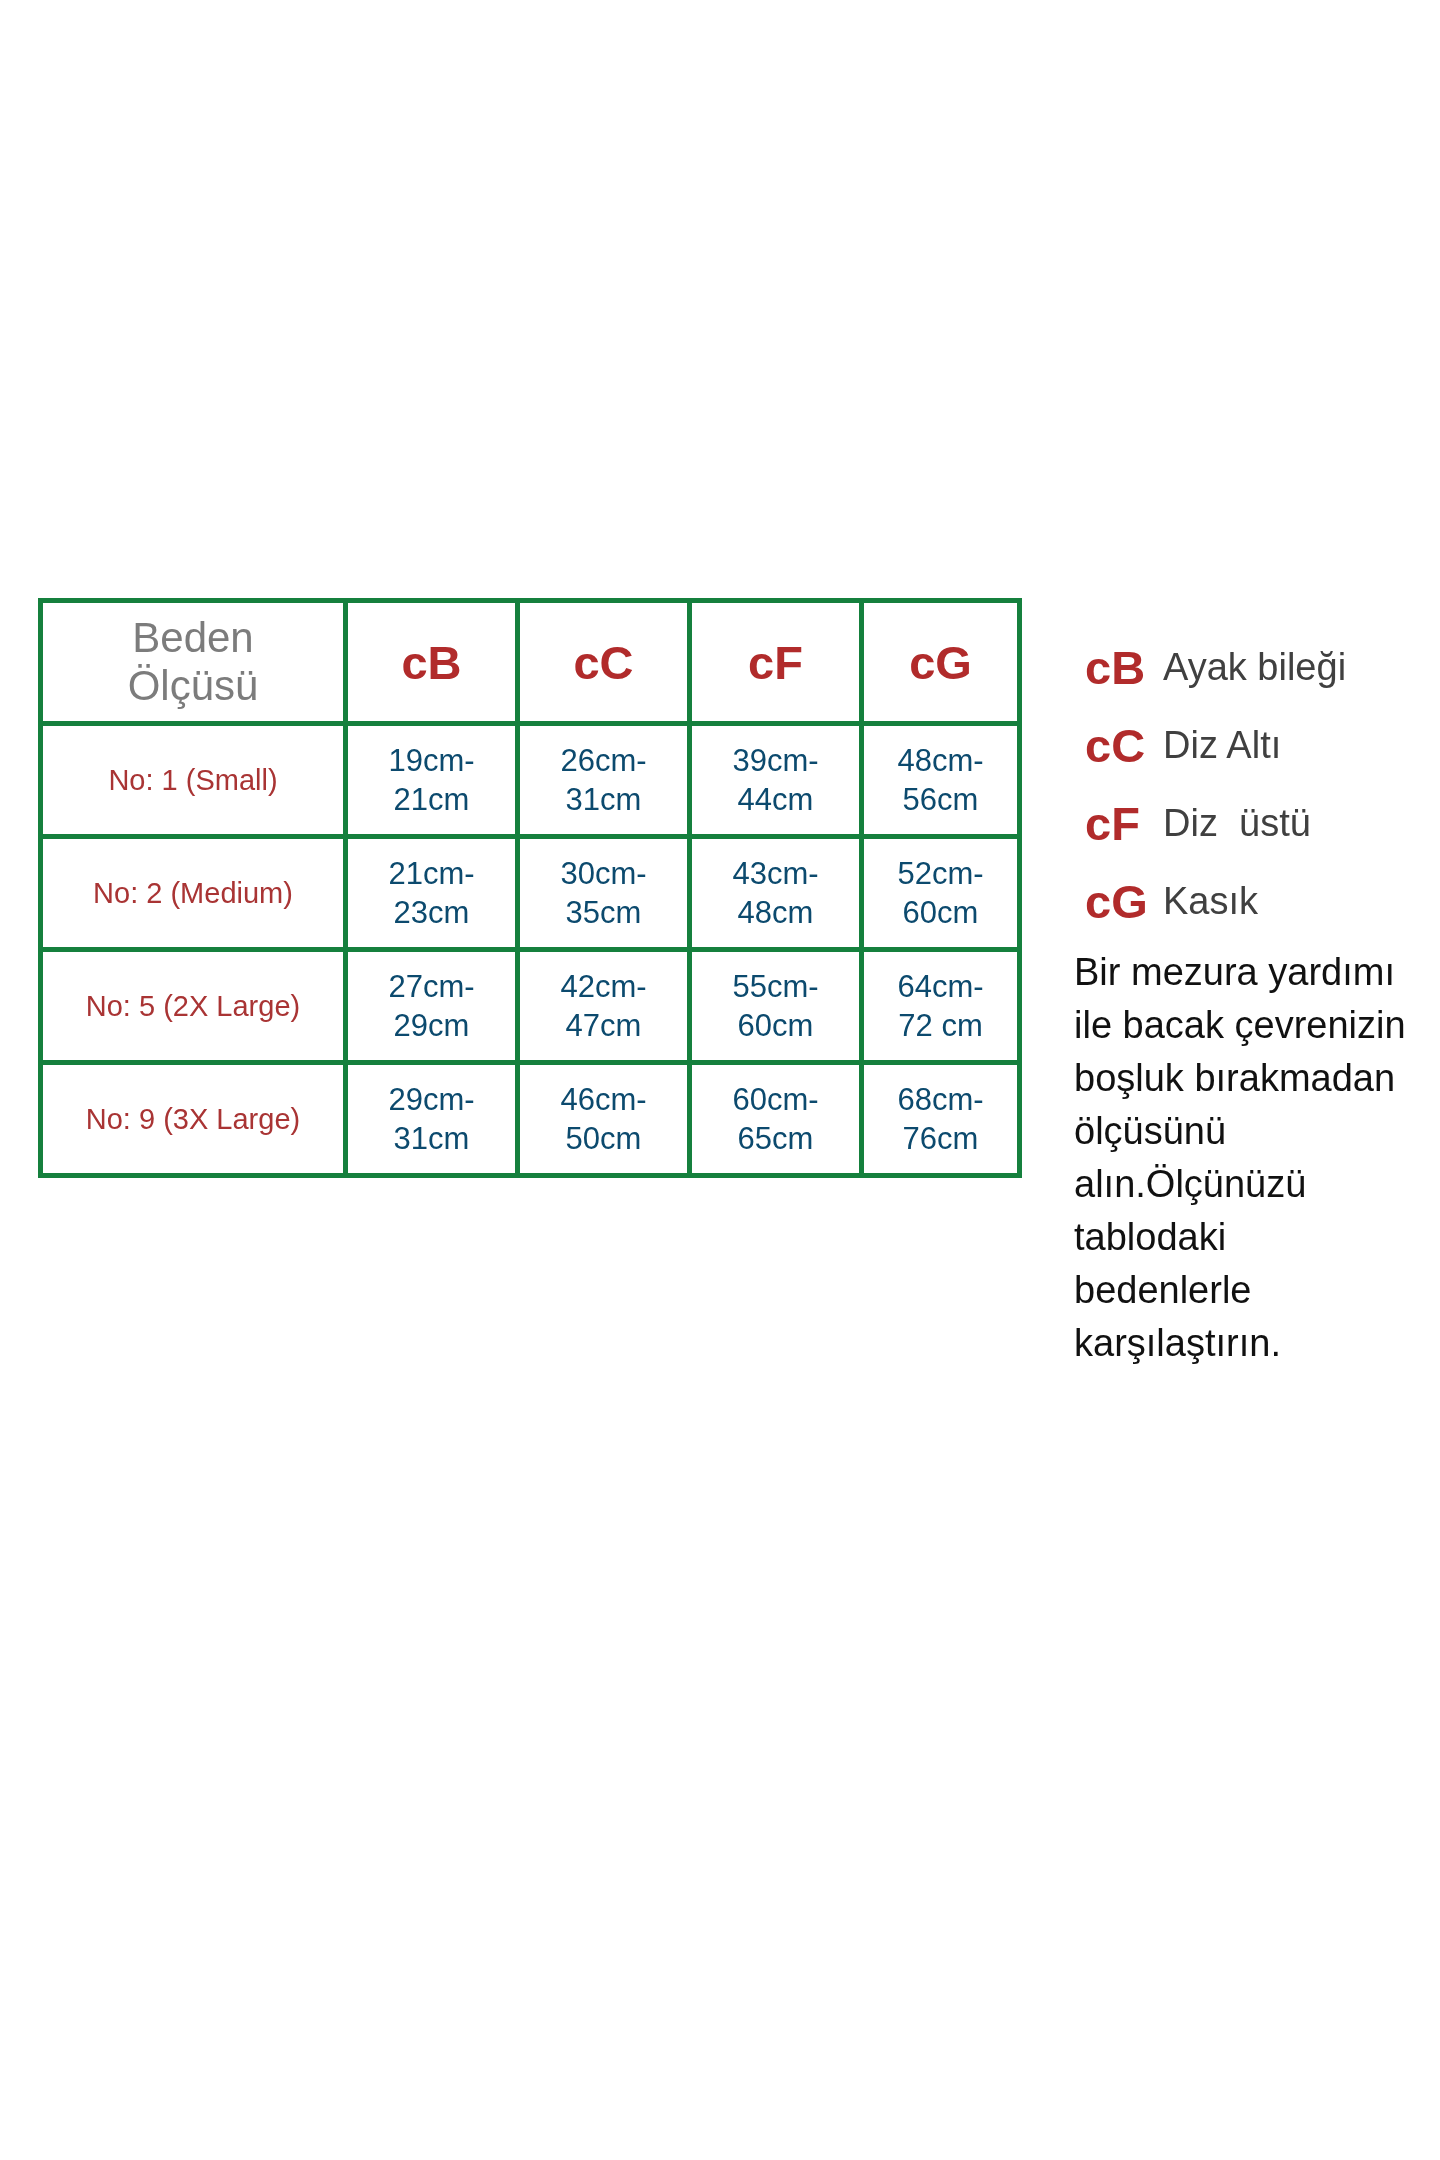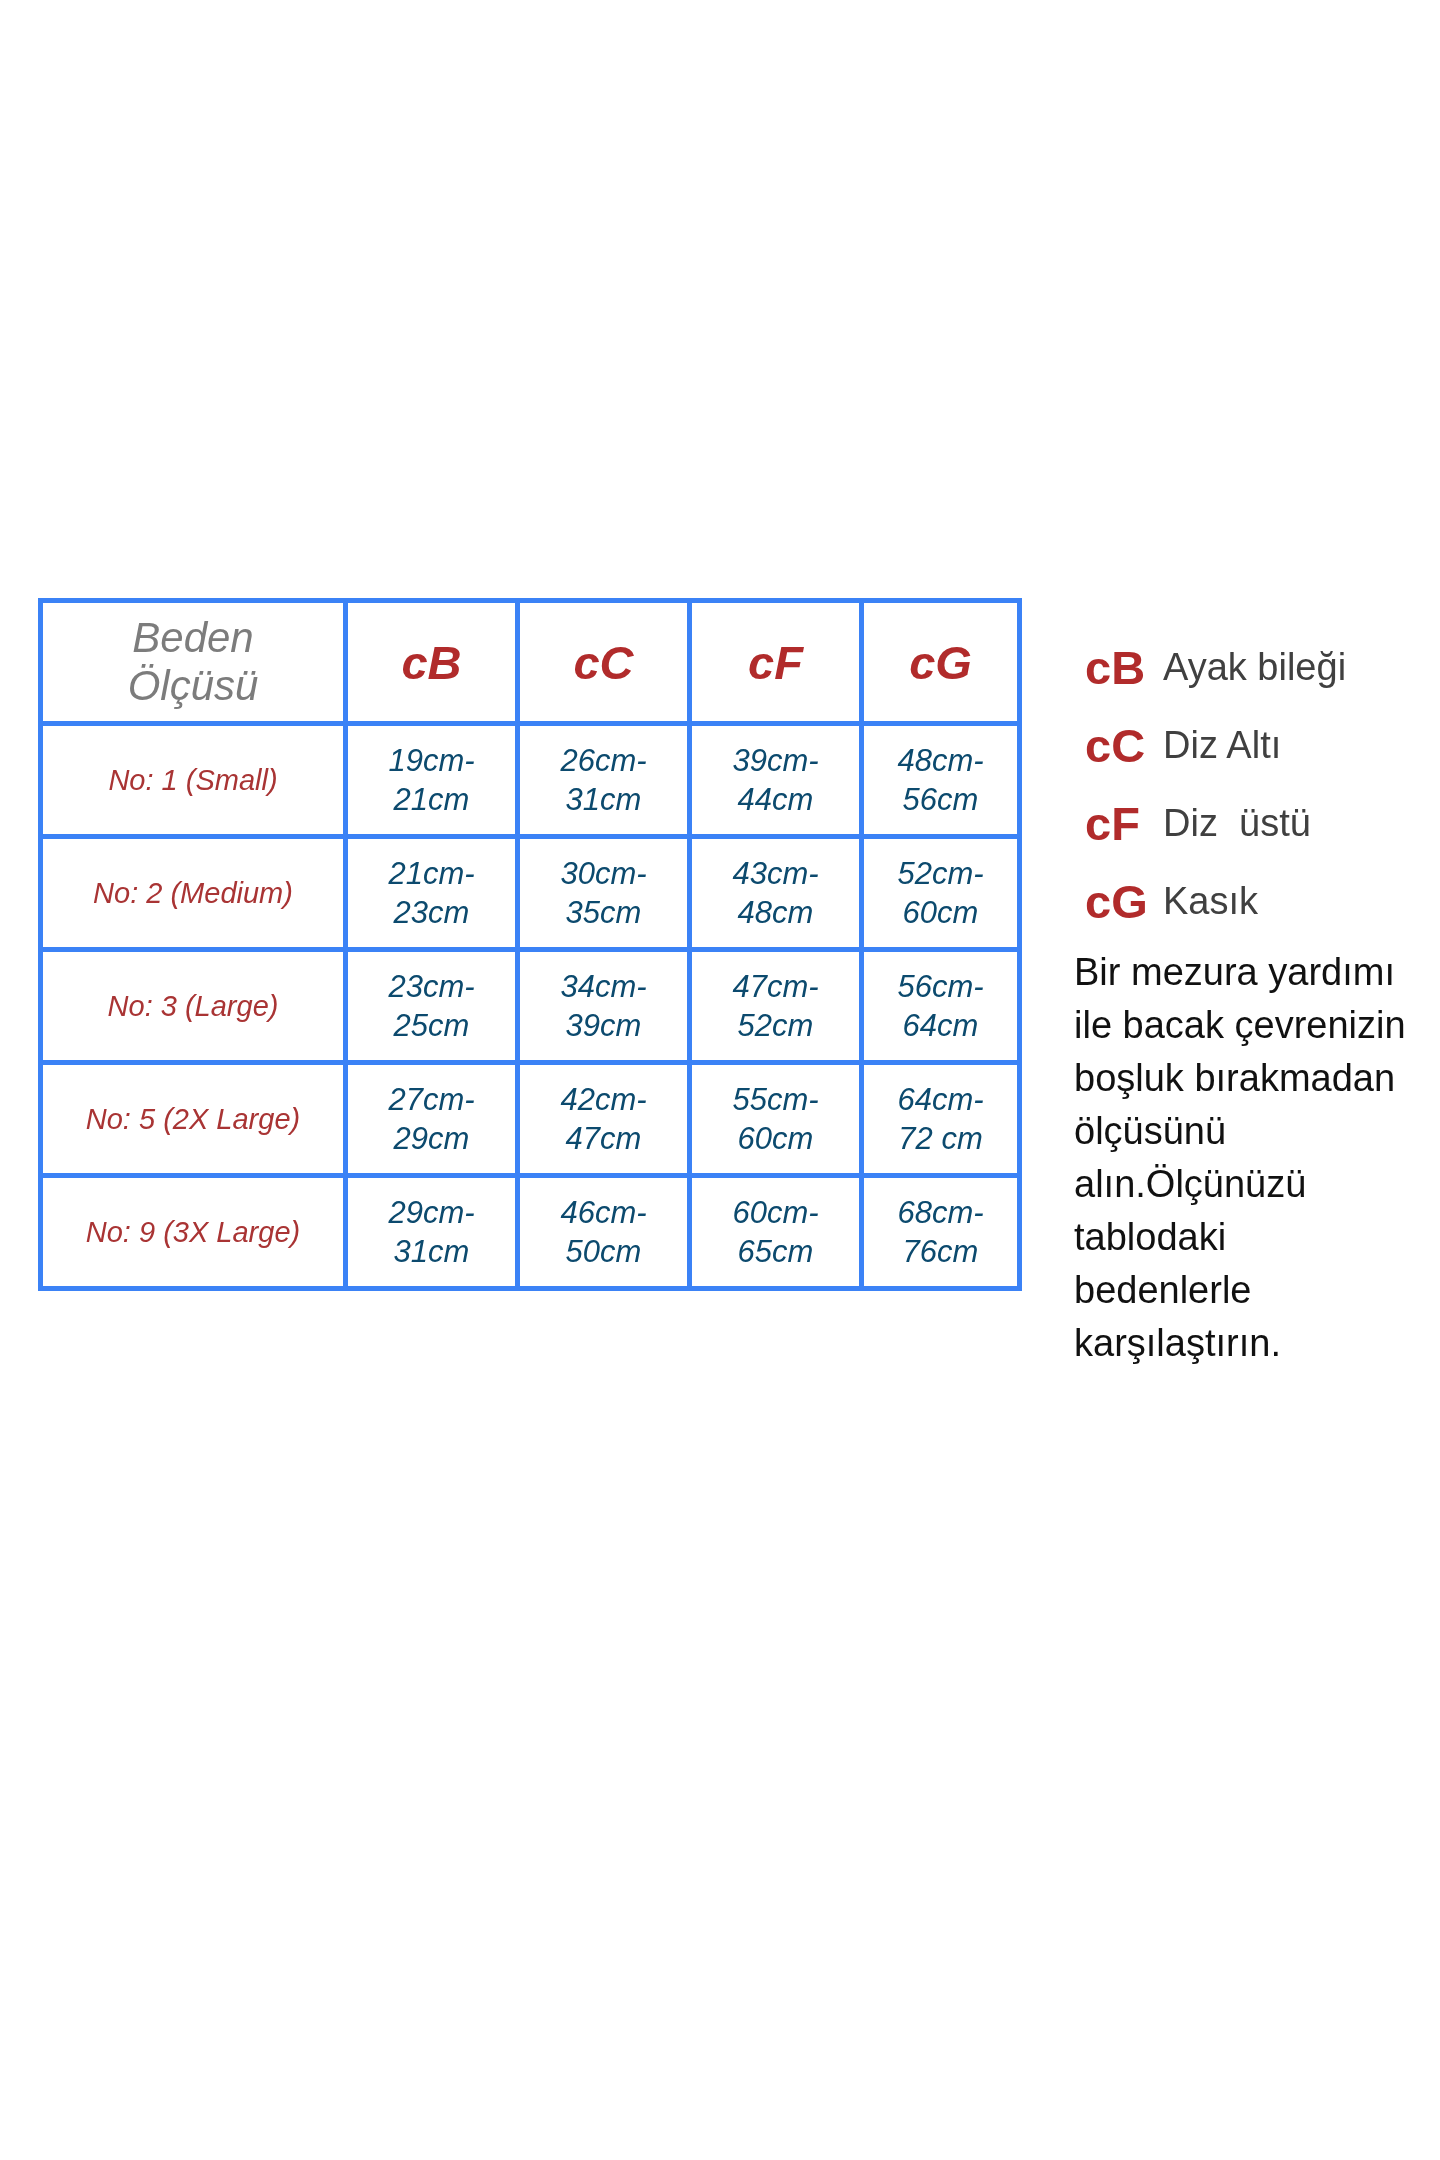--- a/index.html
+++ b/index.html
@@ -14,27 +14,26 @@
 
   
   .size-table {
     position: absolute;
     left: 38px;
     top: 598px;
     border-collapse: collapse;
     table-layout: fixed;
   }
   .size-table td {
-    border: 5px solid #3b82f6;
+    border: 5px solid #15803d;
     background: #ffffff;
     text-align: center;
     vertical-align: middle;
     padding: 0;
     height: 108px;
-    font-style: italic;
   }
   .hdr-row td { height: 118px; }
   .hdr-size {
     color: #7c7c7c;
     font-size: 42px;
     line-height: 1.15;
   }
   .hdr-code {
     color: #b12b2b;
     font-size: 47px;
@@ -140,39 +139,20 @@
           <td class="cell-val">
             <div>43cm-</div>
             <div>48cm</div>
           </td>
           <td class="cell-val">
             <div>52cm-</div>
             <div>60cm</div>
           </td>
         </tr>
         <tr>
-          <td class="row-label">No: 3 (Large)</td>
-          <td class="cell-val">
-            <div>23cm-</div>
-            <div>25cm</div>
-          </td>
-          <td class="cell-val">
-            <div>34cm-</div>
-            <div>39cm</div>
-          </td>
-          <td class="cell-val">
-            <div>47cm-</div>
-            <div>52cm</div>
-          </td>
-          <td class="cell-val">
-            <div>56cm-</div>
-            <div>64cm</div>
-          </td>
-        </tr>
-        <tr>
           <td class="row-label">No: 5 (2X Large)</td>
           <td class="cell-val">
             <div>27cm-</div>
             <div>29cm</div>
           </td>
           <td class="cell-val">
             <div>42cm-</div>
             <div>47cm</div>
           </td>
           <td class="cell-val">

